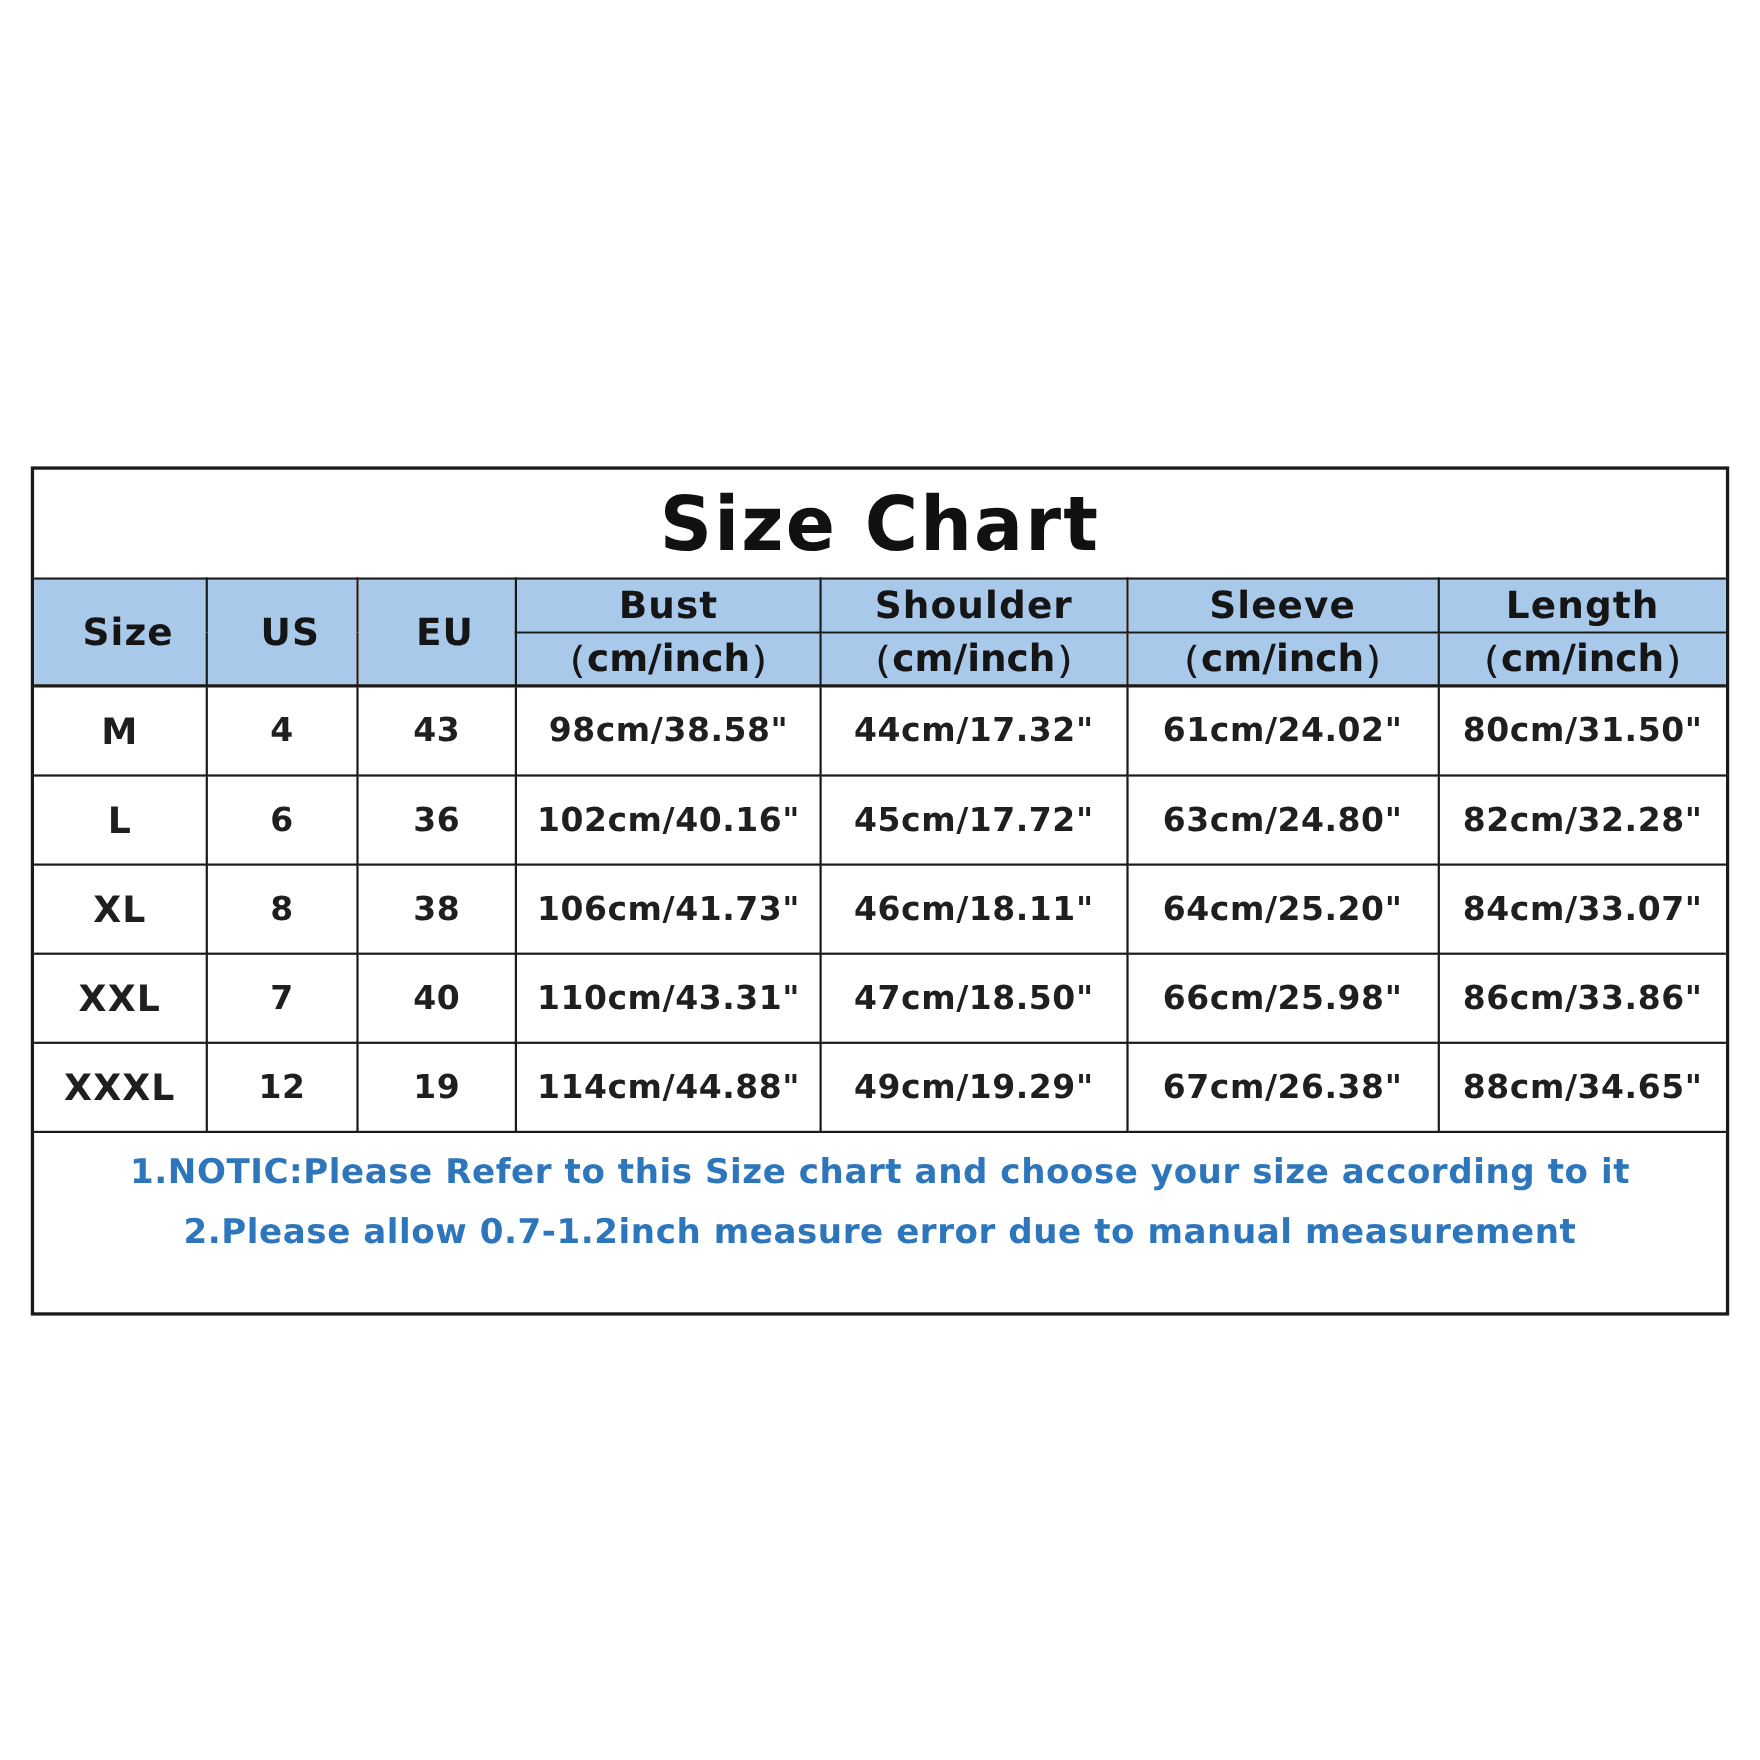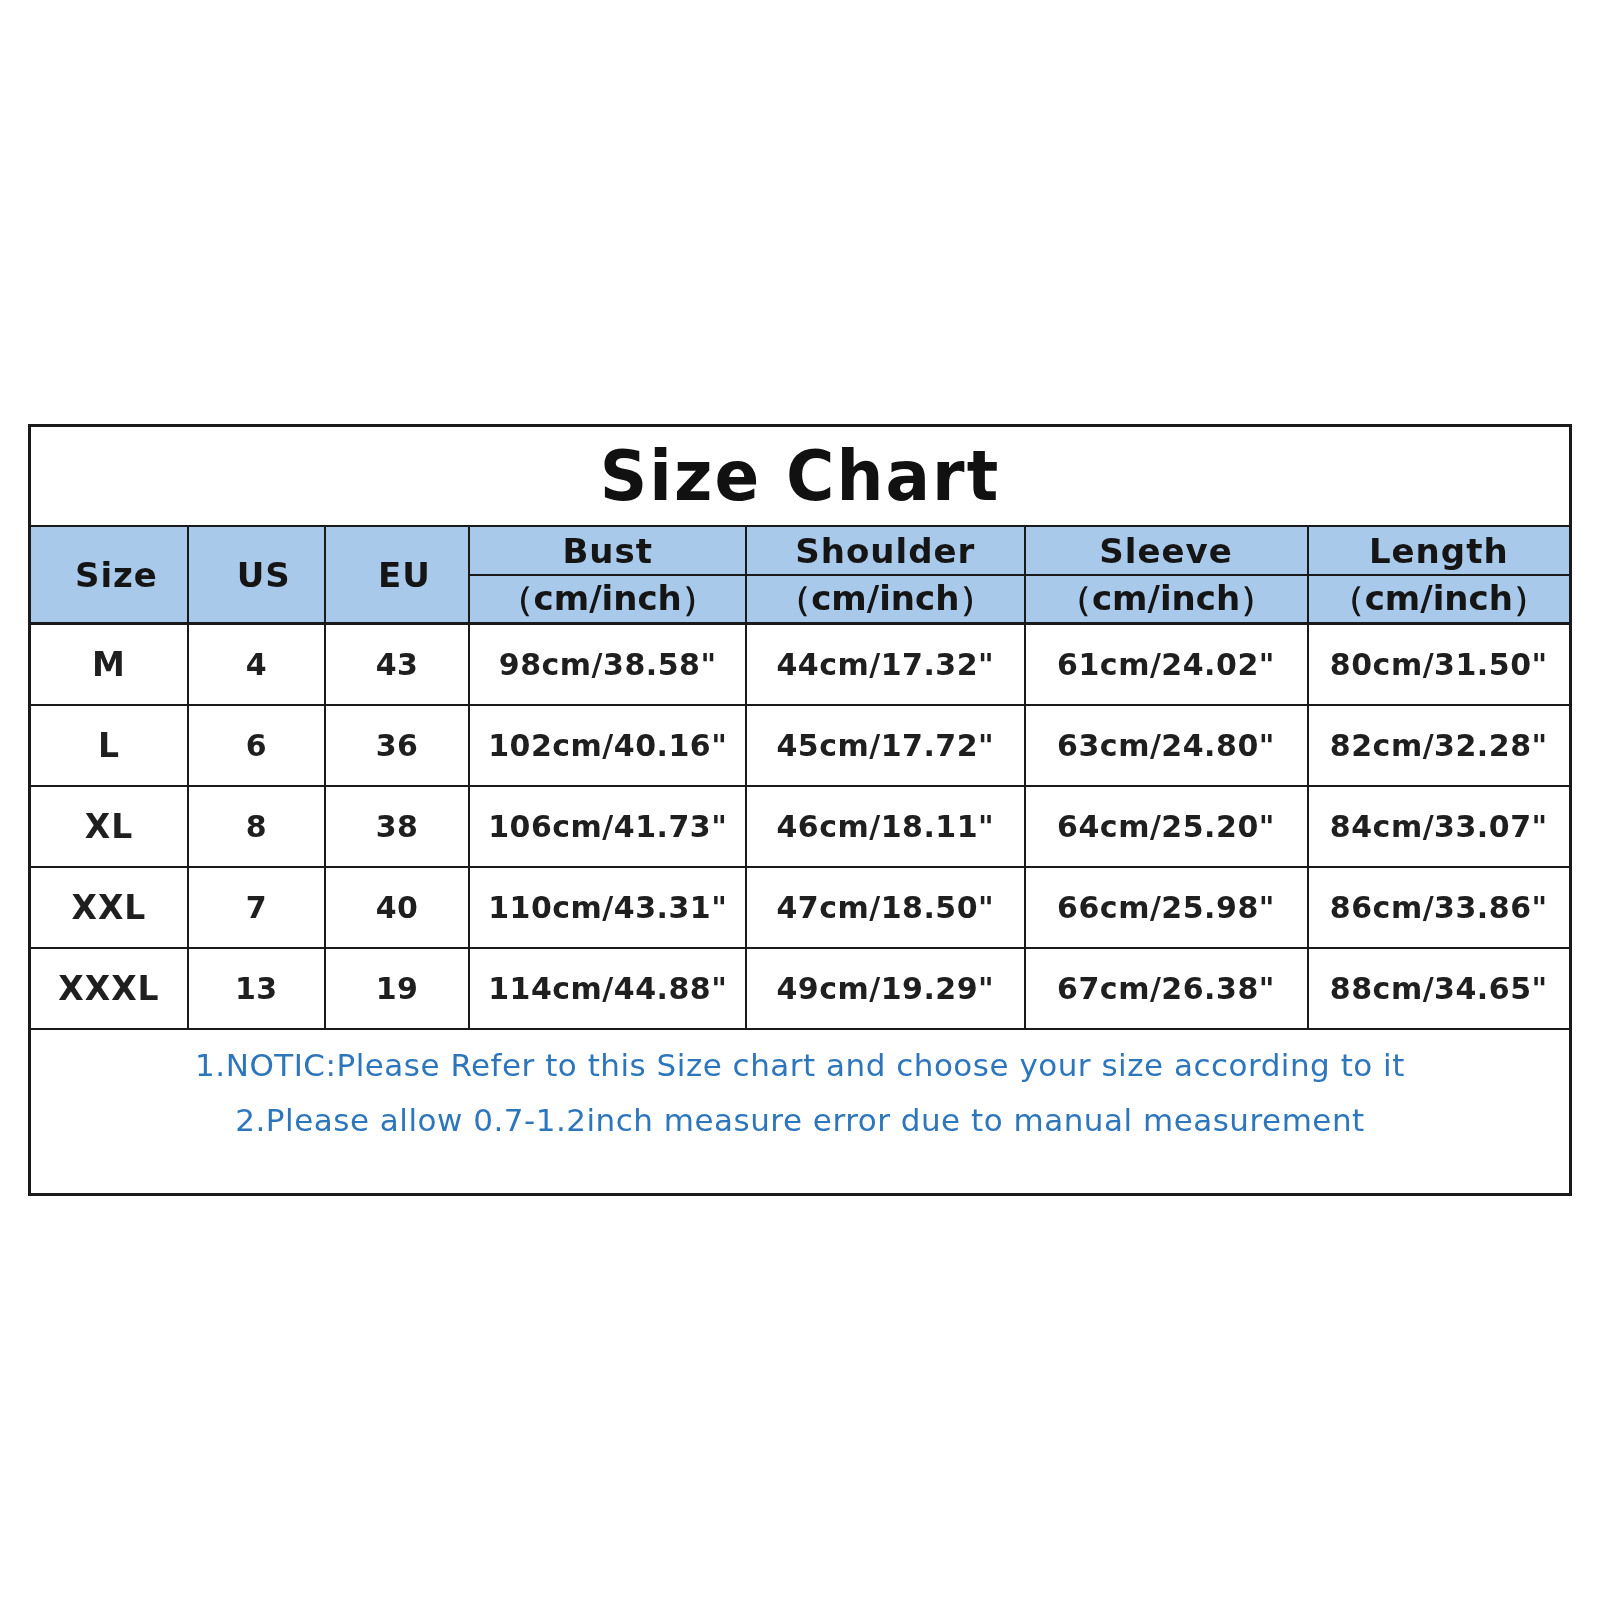--- a/index.html
+++ b/index.html
@@ -46,21 +46,21 @@
   thead{border-bottom:3px solid var(--border-c);}
   tbody td{height:81px;background:#ffffff;font-size:30px;font-weight:600;letter-spacing:0.5px;}
   tbody td.size-cell{font-size:33px;font-weight:700;letter-spacing:1px;}
   .notes{
     height:166px;padding-top:8px;
     display:flex;flex-direction:column;justify-content:flex-start;
     border-top:none;
   }
   .note-line{
     text-align:center;line-height:55px;
-    font-size:31px;font-weight:400;color:var(--note-c);
+    font-size:31px;font-weight:700;color:var(--note-c);
     letter-spacing:0.5px;
   }
 </style>
 </head>
 <body>
 
 <div class="canvas">
   <div class="chart-box">
 
     <div class="title-row">
@@ -126,21 +126,21 @@
           <td class="size-cell">XXL</td>
           <td>7</td>
           <td>40</td>
           <td>110cm/43.31"</td>
           <td>47cm/18.50"</td>
           <td>66cm/25.98"</td>
           <td>86cm/33.86"</td>
         </tr>
         <tr>
           <td class="size-cell">XXXL</td>
-          <td>13</td>
+          <td>12</td>
           <td>19</td>
           <td>114cm/44.88"</td>
           <td>49cm/19.29"</td>
           <td>67cm/26.38"</td>
           <td>88cm/34.65"</td>
         </tr>
       </tbody>
     </table>
 
     <div class="notes">

